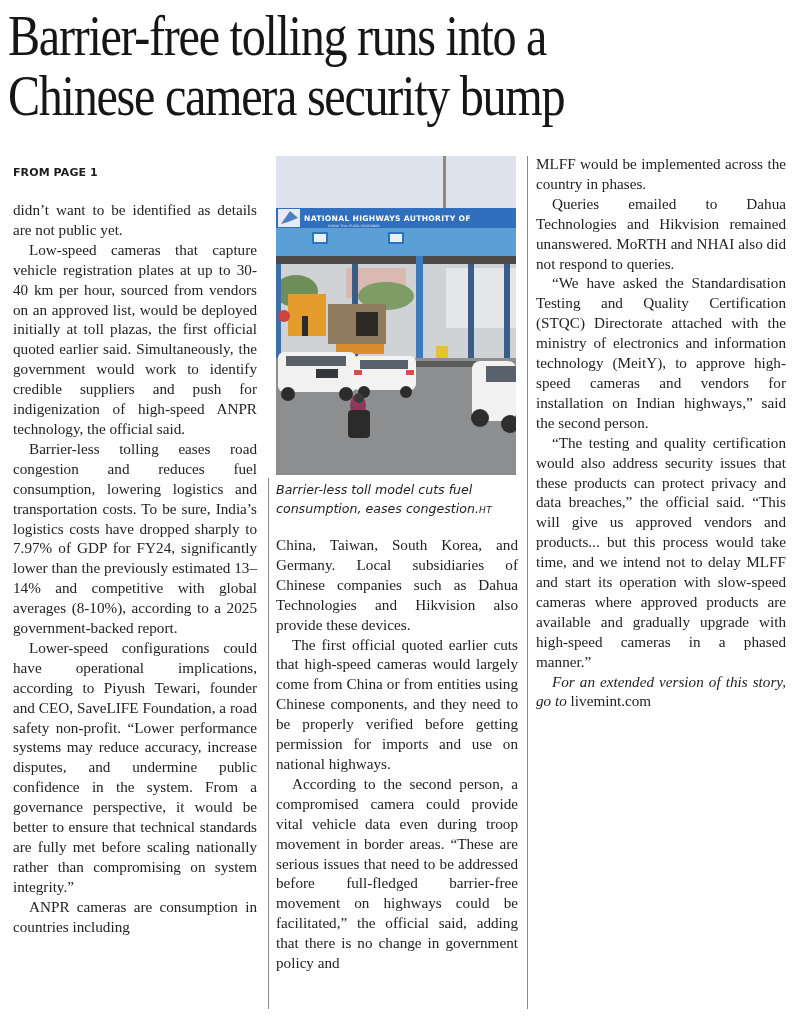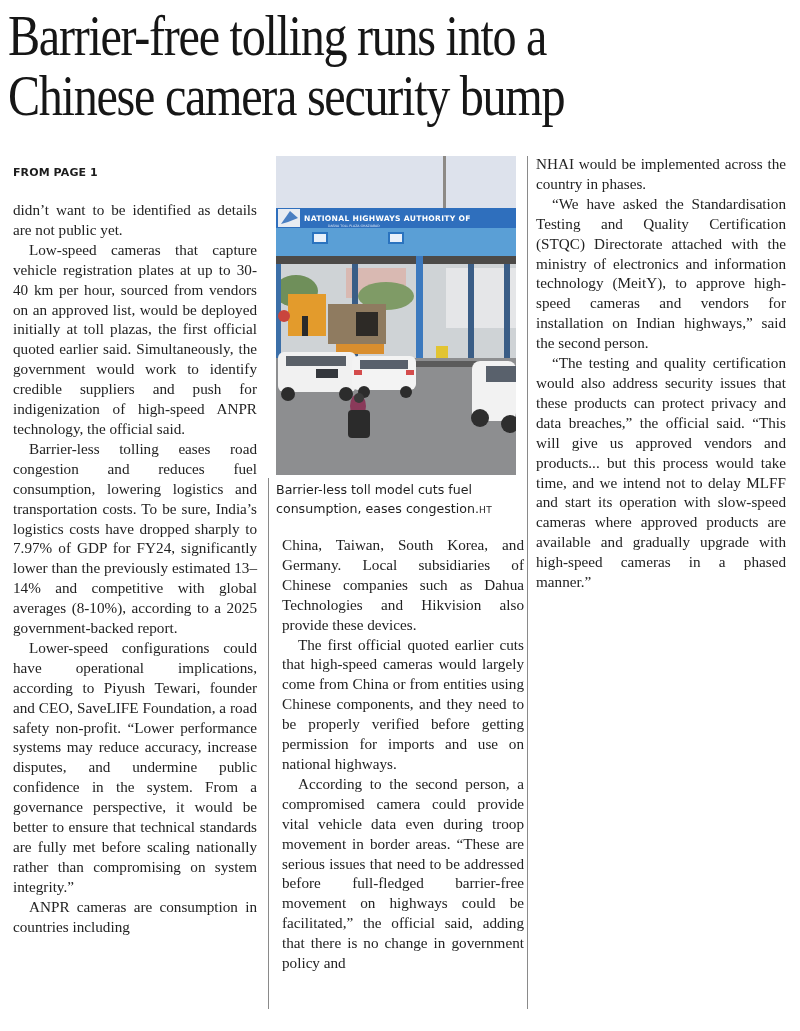--- a/index.html
+++ b/index.html
@@ -25,33 +25,34 @@
     position: absolute;
     font-family: "Liberation Serif", "DejaVu Serif", serif;
     font-size: 15.2px; line-height: 19.9px;
     color: #222;
     text-align: justify;
     hyphens: manual;
   }
   .col p { margin: 0; text-indent: 16px; }
   .col p.noindent { text-indent: 0; }
   .col1 { left: 13px; top: 200px; width: 244px; }
-  .col2 { left: 276px; top: 535px; width: 242px; margin-left: 6px; }
+  .col2 { left: 276px; top: 535px; width: 242px; }
   .col3 { left: 536px; top: 154px; width: 250px; }
   .divider { position: absolute; width: 1px; background: #8a8a8a; }
   .div1 { left: 268px; top: 478px; height: 531px; }
   .div2 { left: 527px; top: 156px; height: 853px; }
   .photo {
     position: absolute; left: 276px; top: 156px; width: 240px; height: 319px;
     overflow: hidden; background: #bef264;
   }
   .caption {
     position: absolute; left: 276px; top: 480px; width: 245px;
     font-family: "DejaVu Sans", sans-serif; font-size: 12.6px; line-height: 19px;
     color: #222;
+    font-style: italic;
   }
   .caption .credit { font-size: 9px; letter-spacing: 0.5px; font-weight: normal; }
   .italic { font-style: italic; }
 </style>
 </head>
 <body>
 
 <h1 class="headline">
   <span>Barrier-free tolling runs into a</span>
   <span>Chinese camera security bump</span>
@@ -143,16 +144,18 @@
   <span>Barrier-less toll model cuts fuel consumption, eases congestion.</span><span class="credit">HT</span>
 </div>
 
 <div class="col col2">
   <p class="noindent">China, Taiwan, South Korea, and Germany. Local subsidiaries of Chinese companies such as Dahua Technologies and Hikvision also provide these devices.</p>
   <p>The first official quoted earlier cuts that high-speed cameras would largely come from China or from entities using Chinese components, and they need to be properly verified before getting permission for imports and use on national highways.</p>
   <p>According to the second person, a compromised camera could provide vital vehicle data even during troop movement in border areas. “These are serious issues that need to be addressed before full-fledged barrier-free movement on highways could be facilitated,” the official said, adding that there is no change in government policy and</p>
 </div>
 
 <div class="col col3">
-  <p class="noindent">NHAI would be implemented across the country in phases.</p>
+  <p class="noindent">MLFF would be implemented across the country in phases.</p>
+  <p>Queries emailed to Dahua Technologies and Hikvision remained unanswered. MoRTH and NHAI also did not respond to queries.</p>
   <p>“We have asked the Standardisation Testing and Quality Certification (STQC) Directorate attached with the ministry of electronics and information technology (MeitY), to approve high-speed cameras and vendors for installation on Indian highways,” said the second person.</p>
   <p>“The testing and quality certification would also address security issues that these products can protect privacy and data breaches,” the official said. “This will give us approved vendors and products... but this process would take time, and we intend not to delay MLFF and start its operation with slow-speed cameras where approved products are available and gradually upgrade with high-speed cameras in a phased manner.”</p>
+  <p><span class="italic">For an extended version of this story, go to</span> <span>livemint.com</span></p>
 </div>
 
 </body></html>

